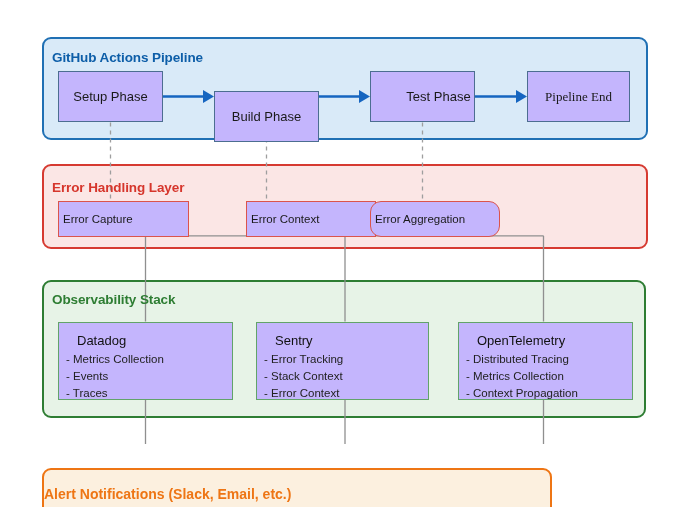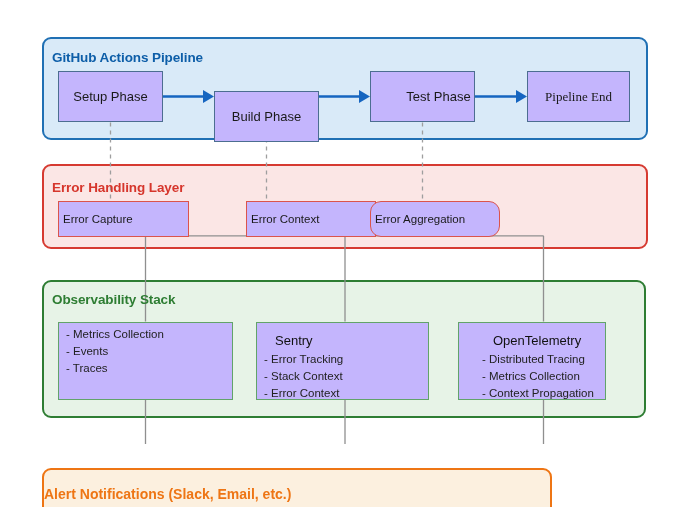--- a/index.html
+++ b/index.html
@@ -49,21 +49,21 @@
   .e-node { top: 201px; height: 36px; border: 1.5px solid var(--red-node-border, #db544c);
             display: flex; align-items: center; padding-left: 4px; font-size: 11.5px; }
   .e-capture { left: 58px;  width: 131px; }
   .e-context { left: 214px; width: 130px; margin-left: 32px; }
   .e-aggr    { left: 370px; width: 130px; border-radius: 11px; }
 
   .o-node { top: 322px; height: 78px; border: 1.5px solid var(--green-node-border, #62a36a);
             font-size: 11.5px; }
   .o-datadog { left: 58px;  width: 175px; }
   .o-sentry  { left: 256px; width: 173px; }
-  .o-otel    { left: 458px; width: 148px; padding-left: 16px; }
+  .o-otel    { left: 458px; width: 175px; }
   .o-title { margin: 10px 0 3px 18px; font-size: 13px; color: #111111; }
   .o-item  { margin: 5px 0 0 7px; color: #222222; }
 </style>
 </head>
 <body>
 
 <div class="diagram">
 
   <div class="container c-pipeline"></div>
   <div class="container c-error"></div>
@@ -108,20 +108,21 @@
   <div class="node p-node p-setup">Setup Phase</div>
   <div class="node p-node p-build">Build Phase</div>
   <div class="node p-node p-test">Test Phase</div>
   <div class="node p-node p-end">Pipeline End</div>
 
   <div class="node e-node e-capture">Error Capture</div>
   <div class="node e-node e-context">Error Context</div>
   <div class="node e-node e-aggr">Error Aggregation</div>
 
   <div class="node o-node o-datadog">
+    <div class="o-title">Datadog</div>
     <div class="o-item">- Metrics Collection</div>
     <div class="o-item">- Events</div>
     <div class="o-item">- Traces</div>
   </div>
   <div class="node o-node o-sentry">
     <div class="o-title">Sentry</div>
     <div class="o-item">- Error Tracking</div>
     <div class="o-item">- Stack Context</div>
     <div class="o-item">- Error Context</div>
   </div>

